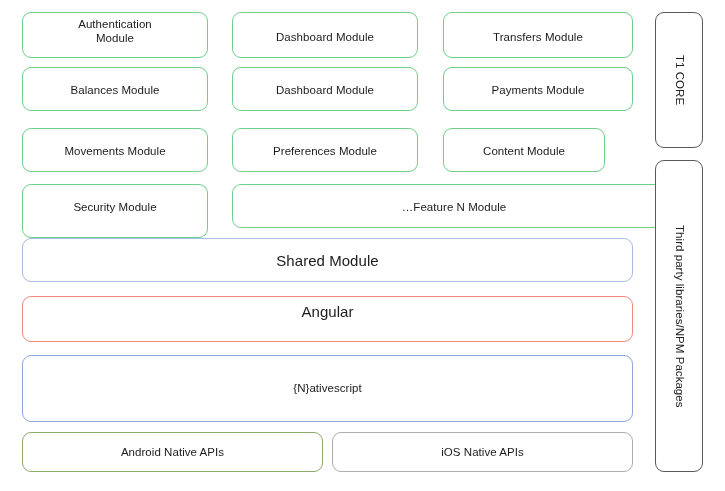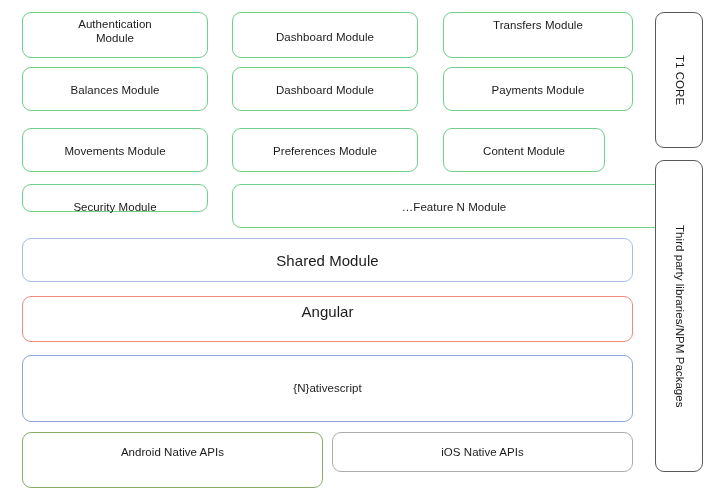--- a/index.html
+++ b/index.html
@@ -72,21 +72,21 @@
 
   <div class="node c-green" style="left:22px; top:12px; width:186px; height:46px; padding-top:4px;">
     <span class="node-label">Authentication
 Module</span>
   </div>
 
   <div class="node c-green" style="left:232px; top:12px; width:186px; height:46px; padding-top:17px;">
     <span class="node-label">Dashboard Module</span>
   </div>
 
-  <div class="node c-green" style="left:443px; top:12px; width:190px; height:46px; padding-top:5px;">
+  <div class="node c-green" style="left:443px; top:12px; width:190px; height:46px; padding-top:17px;">
     <span class="node-label">Transfers Module</span>
   </div>
 
   <div class="node c-green" style="left:22px; top:67px; width:186px; height:44px; padding-top:15px;">
     <span class="node-label">Balances Module</span>
   </div>
 
   <div class="node c-green" style="left:232px; top:67px; width:186px; height:44px; padding-top:15px;">
     <span class="node-label">Dashboard Module</span>
   </div>
@@ -100,41 +100,41 @@
   </div>
 
   <div class="node c-green" style="left:232px; top:128px; width:186px; height:44px; padding-top:15px;">
     <span class="node-label">Preferences Module</span>
   </div>
 
   <div class="node c-green" style="left:443px; top:128px; width:162px; height:44px; padding-top:15px;">
     <span class="node-label">Content Module</span>
   </div>
 
-  <div class="node c-green" style="left:22px; top:184px; width:186px; height:28px; padding-top:15px;">
+  <div class="node c-green" style="left:22px; top:184px; width:186px; height:54px; padding-top:15px;">
     <span class="node-label">Security Module</span>
   </div>
 
   <div class="node c-green" style="left:232px; top:184px; width:444px; height:44px; padding-top:15px;">
     <span class="node-label">…Feature N Module</span>
   </div>
 
   <div class="node c-blue" style="left:22px; top:238px; width:611px; height:44px; padding-top:13px; font-size:15px; line-height:18px;">
     <span class="node-label">Shared Module</span>
   </div>
 
   <div class="node c-red" style="left:22px; top:296px; width:611px; height:46px; padding-top:6px; font-size:15px; line-height:18px;">
     <span class="node-label">Angular</span>
   </div>
 
   <div class="node c-navy" style="left:22px; top:355px; width:611px; height:67px; padding-top:25px;">
     <span class="node-label">{N}ativescript</span>
   </div>
 
-  <div class="node c-olive" style="left:22px; top:432px; width:301px; height:56px; padding-top:12px;">
+  <div class="node c-olive" style="left:22px; top:432px; width:301px; height:40px; padding-top:12px;">
     <span class="node-label">Android Native APIs</span>
   </div>
 
   <div class="node c-gray" style="left:332px; top:432px; width:301px; height:40px; padding-top:12px;">
     <span class="node-label">iOS Native APIs</span>
   </div>
 
   <div class="node vertical c-dark" style="left:655px; top:12px; width:48px; height:136px;">
     <span class="node-label">T1 CORE</span>
   </div>

